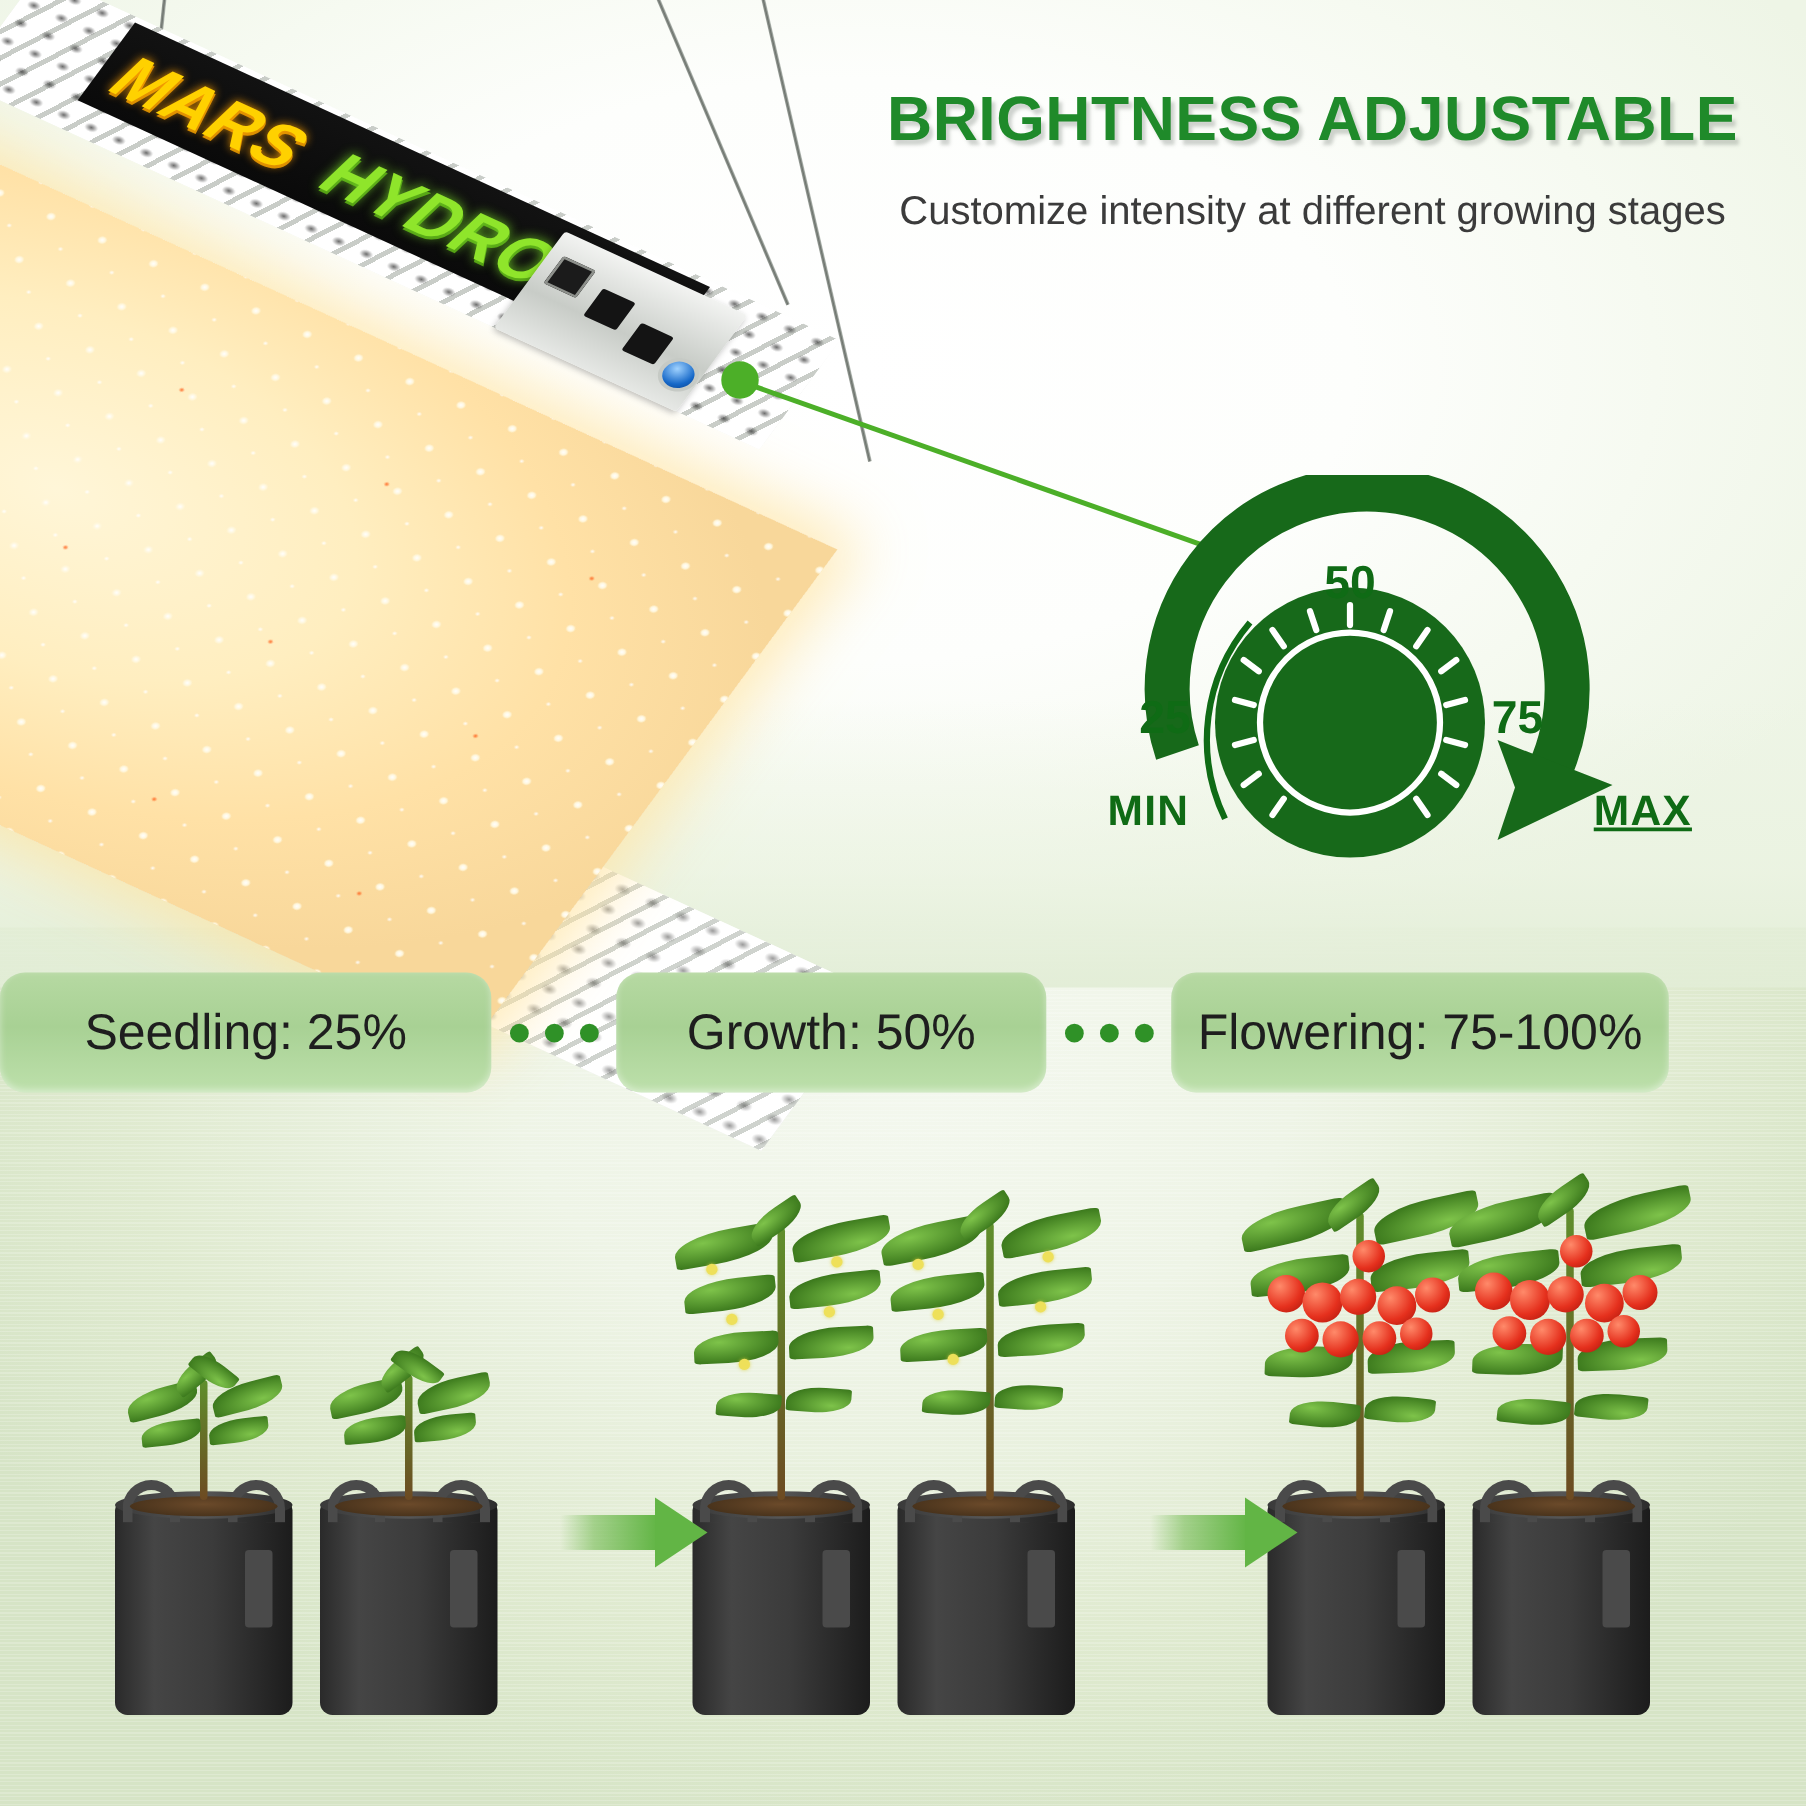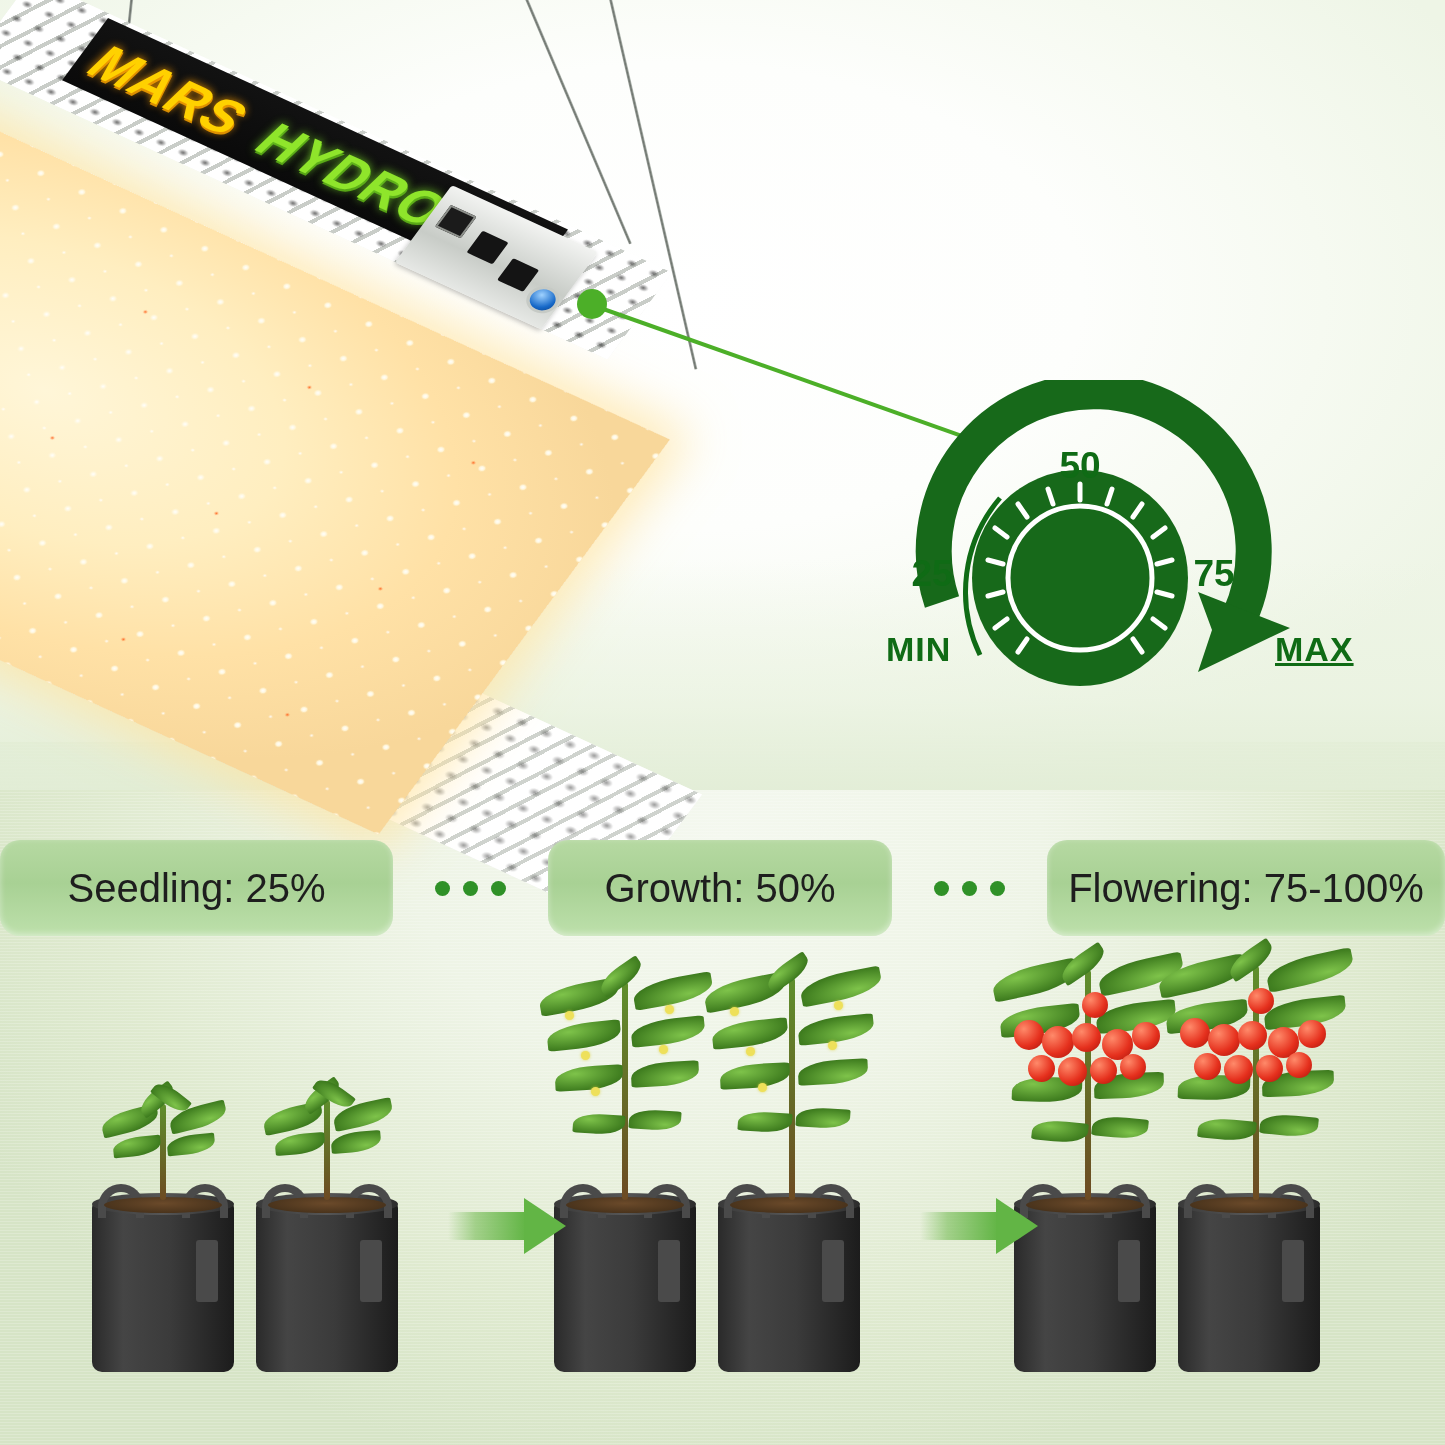--- a/index.html
+++ b/index.html
@@ -195,22 +195,22 @@
   #dial{ position:absolute; left:880px; top:380px; width:490px; height:320px; z-index:10; }
   .dial-label{
     position:absolute; font-size:34px; font-weight:700; color:#0f6b15;
     font-family:"Liberation Sans", sans-serif; letter-spacing:1px;
   }
   .lbl-min{ left:6px;  top:250px; }
   .lbl-max{ left:395px; top:250px;text-decoration:underline; }
 
   
   .pill-row{
-    position:absolute; left:0; top:840px; width:1445px; height:96px;
-    display:flex; align-items:center; justify-content:space-between; gap:0; z-index:10;
+    position:absolute; left:0; top:778px; width:1445px; height:96px;
+    display:flex; align-items:center; justify-content:flex-start; gap:0; z-index:10;
   }
   .pill{
     height:96px; border-radius:20px;
     background:linear-gradient(to bottom,#b6d9a2 0%, #a8d194 45%, #bde0ab 100%);
     display:flex; align-items:center; justify-content:center;
     box-shadow:inset 0 -2px 6px rgba(255,255,255,.45);
   }
   .pill span{
     font-size:40px; color:#1e1e1e; font-weight:400; white-space:nowrap;
   }
@@ -329,20 +329,22 @@
         <div class="ctrl-el dimmer"></div>
       </div>
 
     </div>
   </div>
 
   <div class="callout-line"></div>
   <div class="callout-dot"></div>
 
   <div class="headings">
+    <div class="title">BRIGHTNESS ADJUSTABLE</div>
+    <div class="sub">Customize intensity at different growing stages</div>
   </div>
 
   <div id="dial">
     <svg width="490" height="320" viewBox="0 0 490 320">
 
       <path d="M 100 275 A 145 145 0 0 1 120 118" fill="none" stroke="#0f6b15" stroke-width="5"></path>
 
       <path d="M 62 222 A 160 160 0 1 1 360 236" fill="none" stroke="#17691a" stroke-width="36" stroke-linecap="butt"></path>
 
       <polygon points="318,212 410,248 318,292 332,250" fill="#17691a"></polygon>

